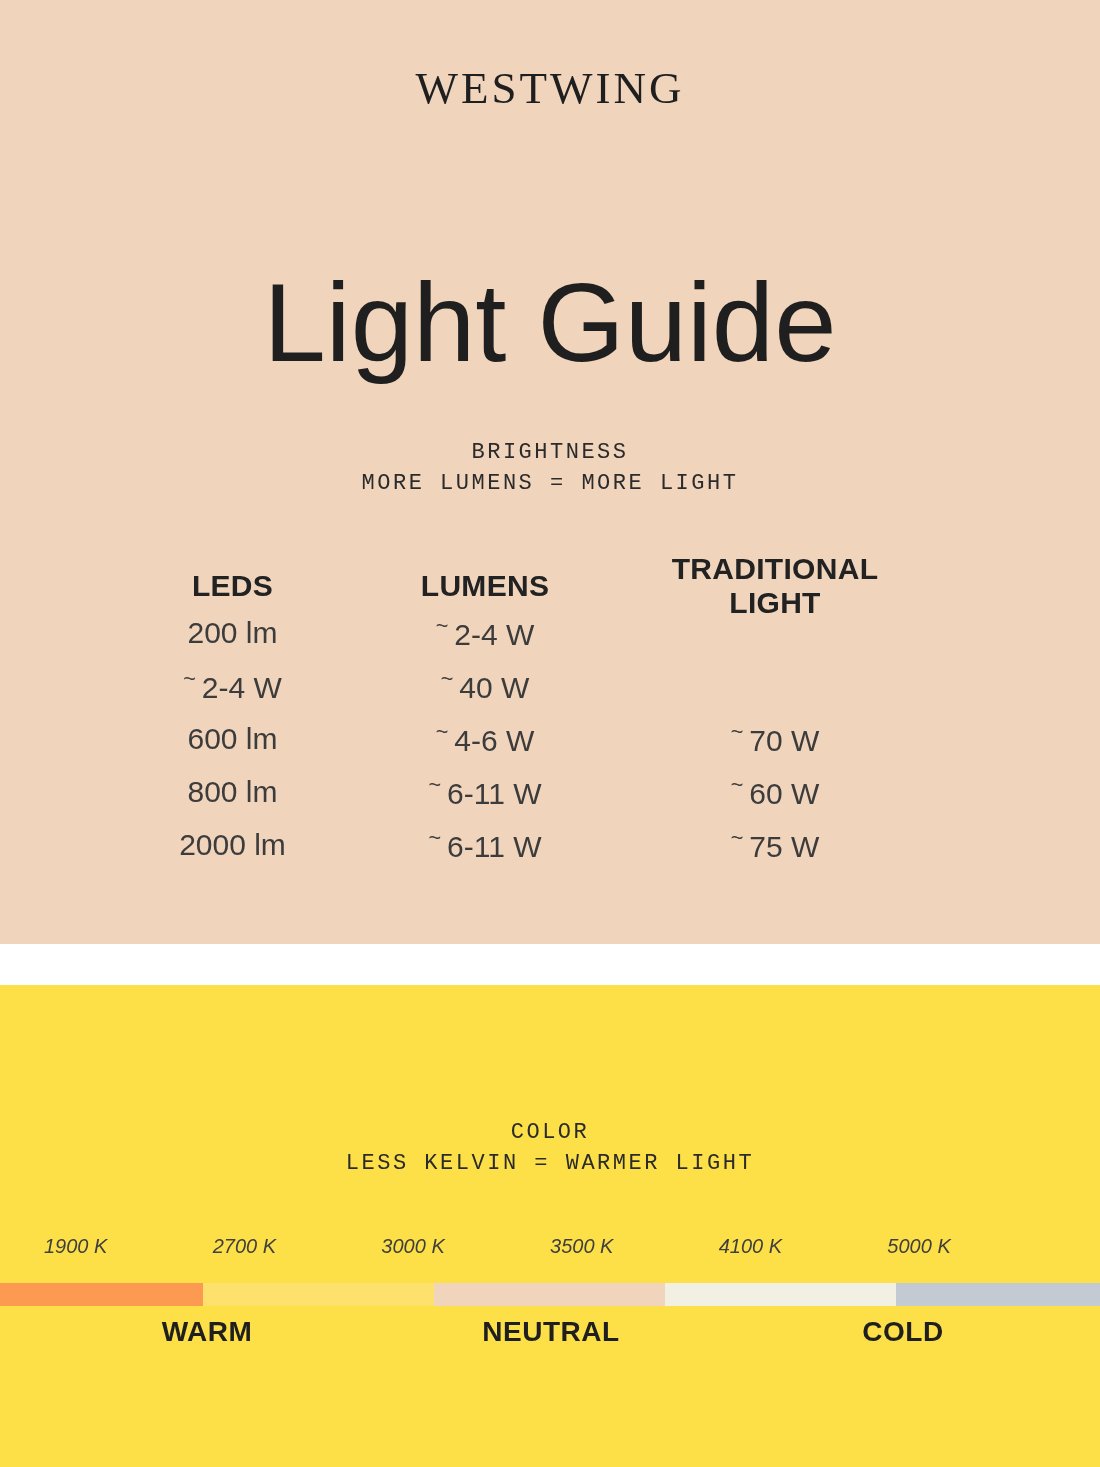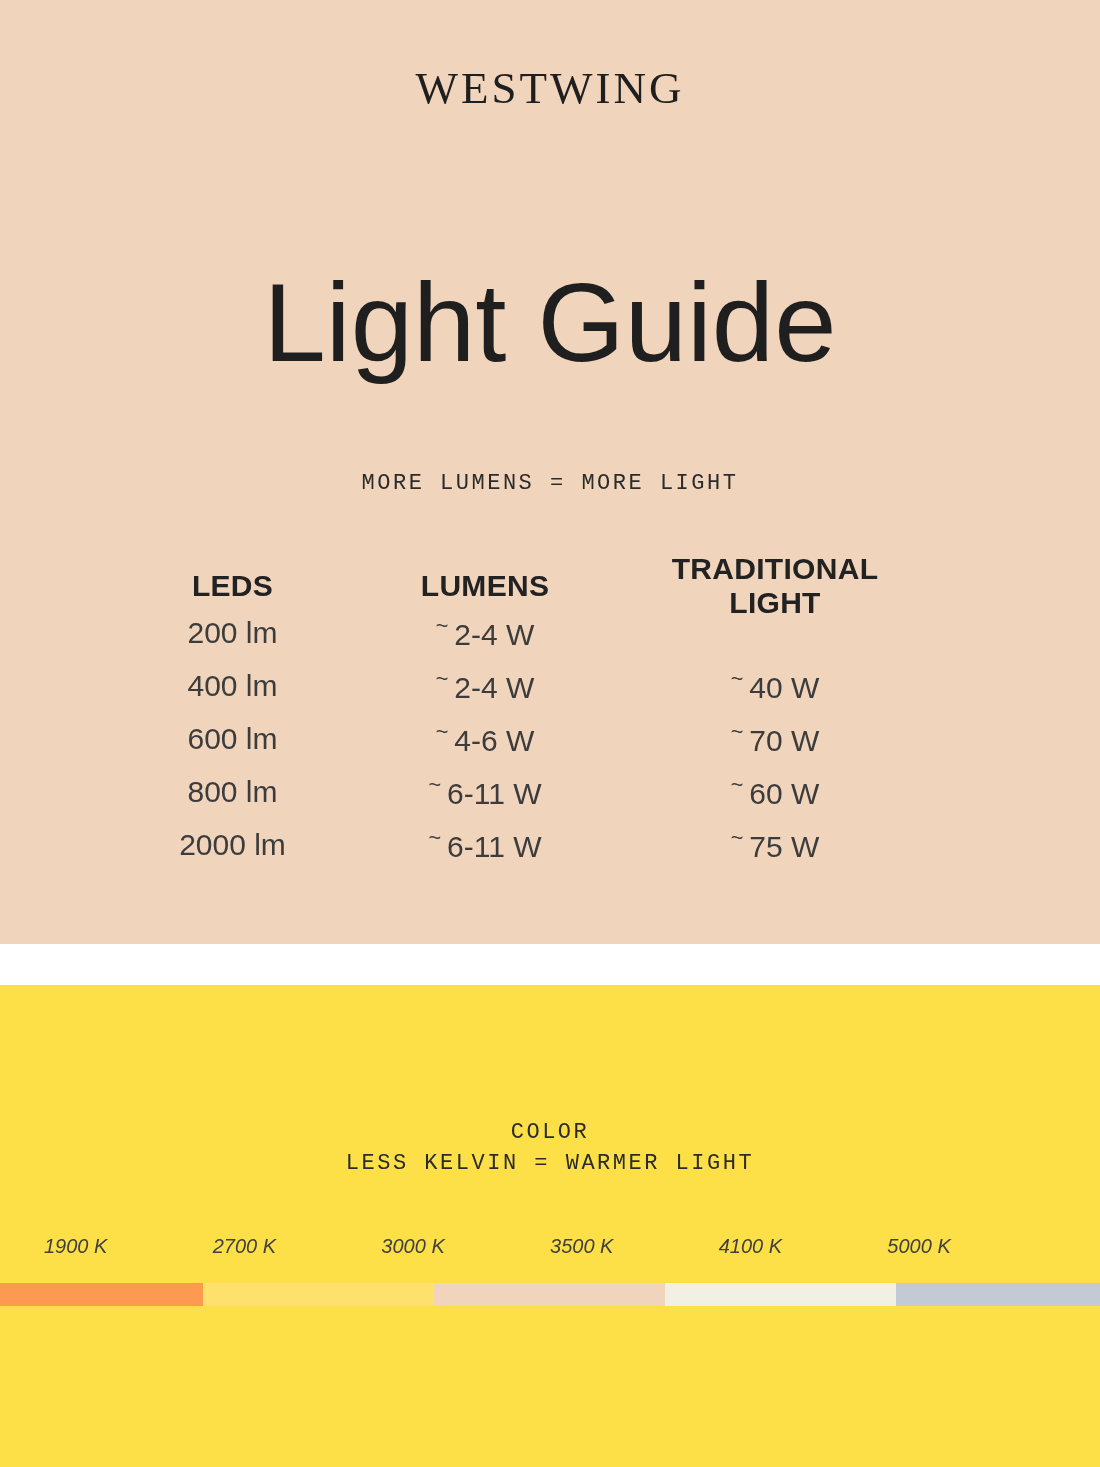--- a/index.html
+++ b/index.html
@@ -71,36 +71,36 @@
 </style>
 </head>
 <body>
 
 <div class="page">
 
   <div class="top-section" style="background: rgb(240, 212, 188);">
     <div class="logo">WESTWING</div>
     <h1 class="page-title">Light Guide</h1>
 
+    <div class="mono-heading brightness-heading">BRIGHTNESS</div>
     <div class="mono-subheading brightness-subheading">MORE LUMENS = MORE LIGHT</div>
 
     <div class="brightness-table">
       <div class="trow thead">
         <div class="cell">LEDS</div>
         <div class="cell">LUMENS</div>
         <div class="cell">TRADITIONAL LIGHT</div>
       </div>
 
       <div class="trow">
         <div class="cell">200 lm</div>
         <div class="cell"><span class="tilde">~</span><span>2-4 W</span></div>
       </div>
 
       <div class="trow">
-        <div class="cell">400 lm</div>
         <div class="cell"><span class="tilde">~</span><span>2-4 W</span></div>
         <div class="cell"><span class="tilde">~</span><span>40 W</span></div>
       </div>
 
       <div class="trow">
         <div class="cell">600 lm</div>
         <div class="cell"><span class="tilde">~</span><span>4-6 W</span></div>
         <div class="cell"><span class="tilde">~</span><span>70 W</span></div>
       </div>
 
@@ -132,15 +132,20 @@
     </div>
 
     <div class="color-bar">
       <div class="color-segment" style="background: rgb(252, 154, 82); width: 203px;"></div>
       <div class="color-segment" style="background: rgb(253, 225, 108); width: 231px;"></div>
       <div class="color-segment" style="background: rgb(240, 212, 188); width: 231px;"></div>
       <div class="color-segment" style="background: rgb(242, 240, 227); width: 231px;"></div>
       <div class="color-segment" style="background: rgb(196, 202, 212); width: 204px;"></div>
     </div>
 
+    <div class="temp-labels">
+      <span class="temp-label temp-warm">WARM</span>
+      <span class="temp-label temp-neutral">NEUTRAL</span>
+      <span class="temp-label temp-cold">COLD</span>
+    </div>
   </div>
 
 </div>
 
 </body></html>

